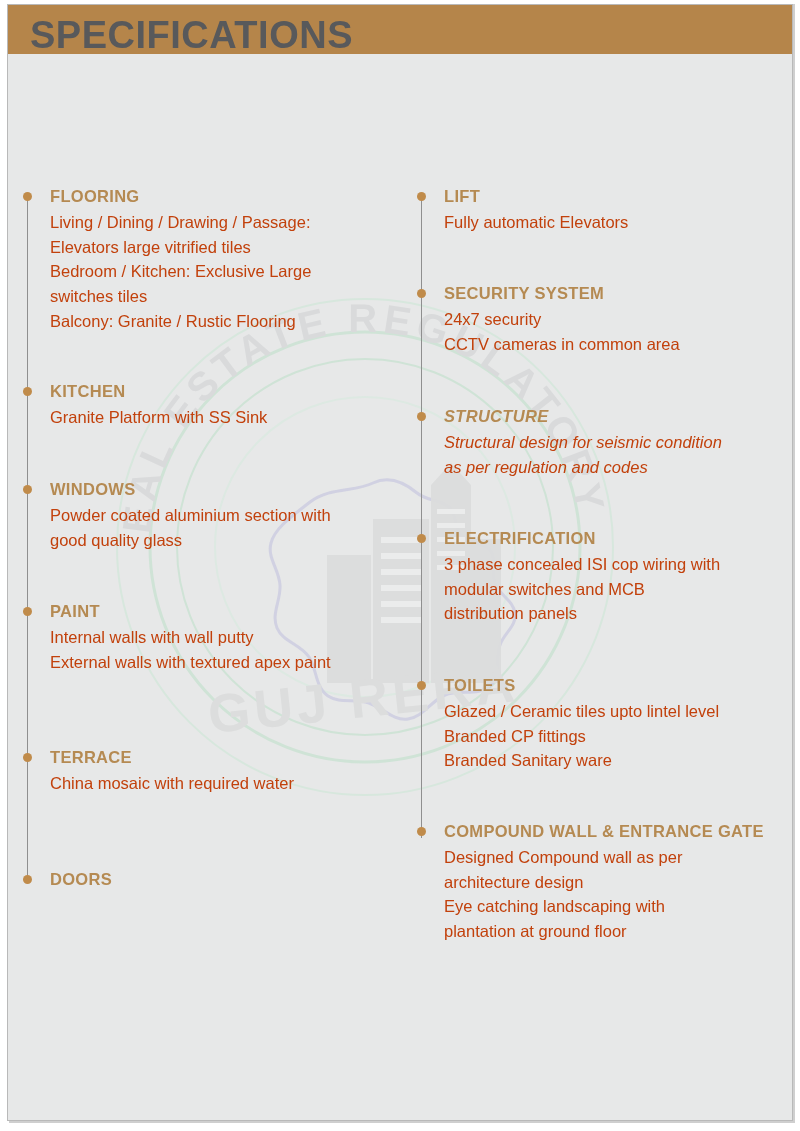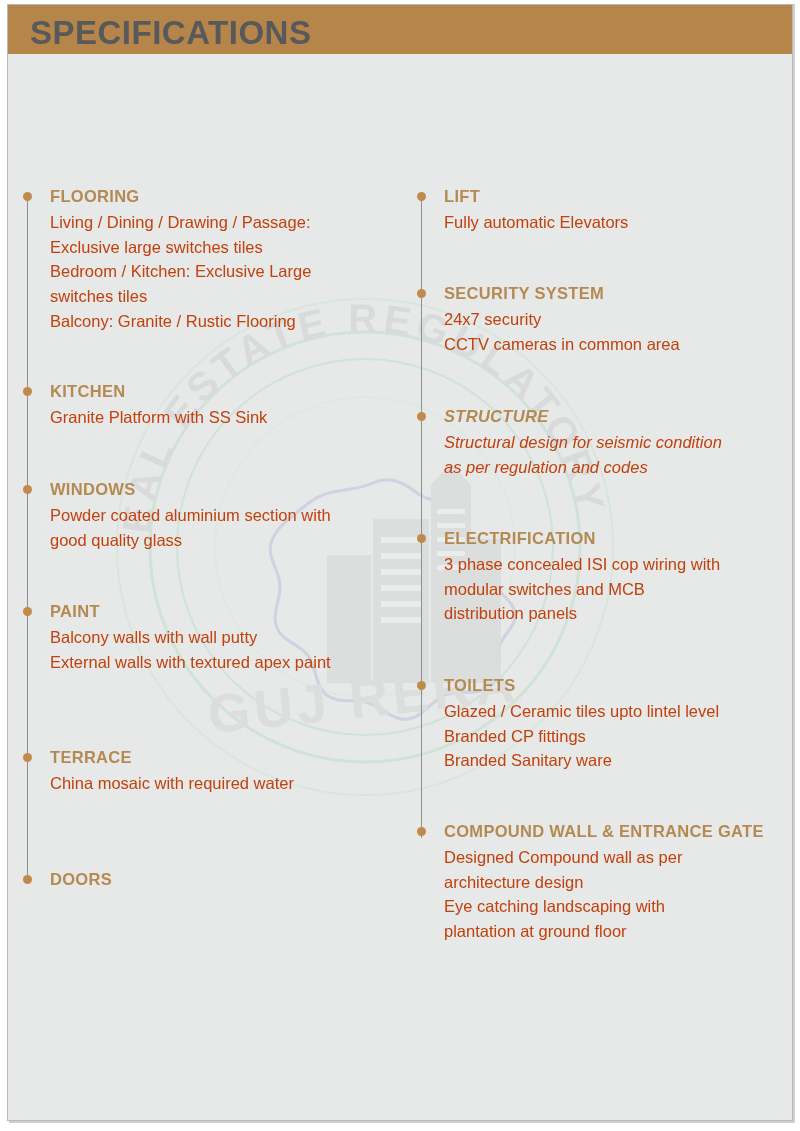--- a/index.html
+++ b/index.html
@@ -60,21 +60,21 @@
     width: 784px;
     height: 49px;
     background: #b5854a;
     z-index: 3;
     box-sizing: border-box;
   }
   .header-title {
     position: absolute;
     left: 22px;
     top: 9px;
-    font-size: 33px;
+    font-size: 38px;
     font-weight: bold;
     letter-spacing: 0.5px;
     color: #58595b;
     white-space: nowrap;
   }
 
   
   .watermark {
     position: absolute;
     left: 105px;
@@ -213,21 +213,21 @@
   <div class="content">
     <div class="column left">
       <div class="rail"></div>
       <div id="left-items">
           <div class="spec-item" style="top: 185px;">
             <span class="bullet"></span>
             <div class="spec-body">
               <div class="spec-heading">FLOORING</div>
               <div class="spec-lines">
                 <div>Living / Dining / Drawing / Passage:</div>
-                <div>Exclusive large switches tiles</div>
+                <div>Elevators large vitrified tiles</div>
                 <div>Bedroom / Kitchen: Exclusive Large</div>
                 <div>switches tiles</div>
                 <div>Balcony: Granite / Rustic Flooring</div>
               </div>
             </div>
           </div>
           <div class="spec-item" style="top: 380px;">
             <span class="bullet"></span>
             <div class="spec-body">
               <div class="spec-heading">KITCHEN</div>
@@ -244,21 +244,21 @@
                 <div>Powder coated aluminium section with</div>
                 <div>good quality glass</div>
               </div>
             </div>
           </div>
           <div class="spec-item" style="top: 600px;">
             <span class="bullet"></span>
             <div class="spec-body">
               <div class="spec-heading">PAINT</div>
               <div class="spec-lines">
-                <div>Balcony walls with wall putty</div>
+                <div>Internal walls with wall putty</div>
                 <div>External walls with textured apex paint</div>
               </div>
             </div>
           </div>
           <div class="spec-item" style="top: 746px;">
             <span class="bullet"></span>
             <div class="spec-body">
               <div class="spec-heading">TERRACE</div>
               <div class="spec-lines">
                 <div>China mosaic with required water</div>

